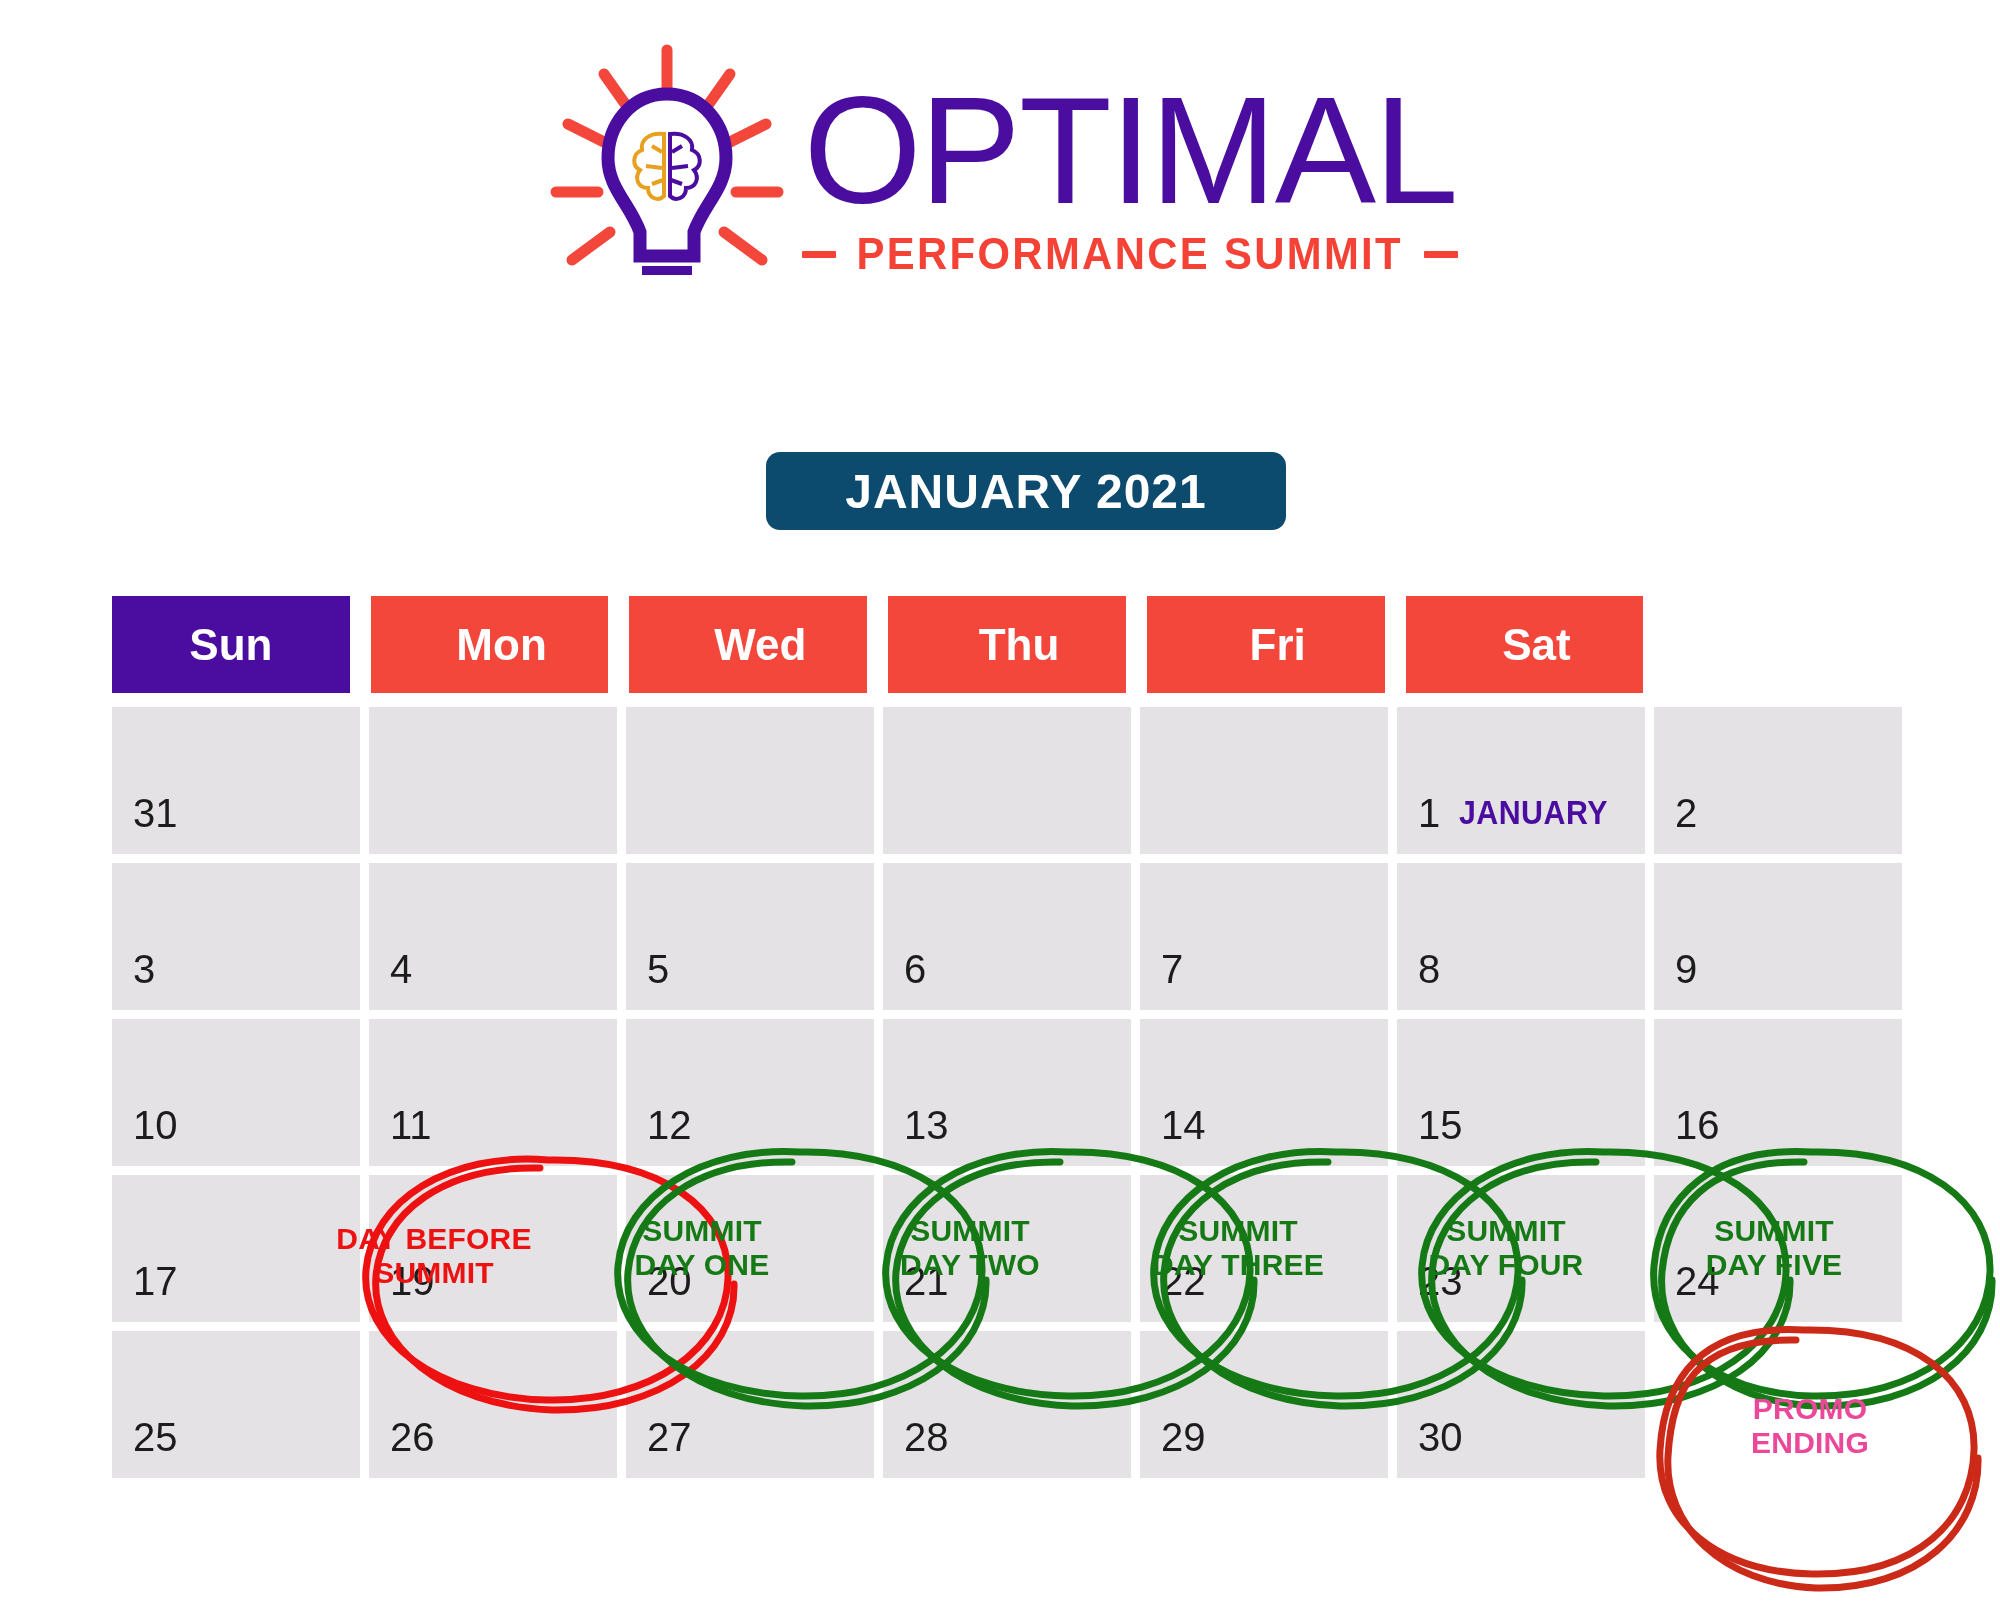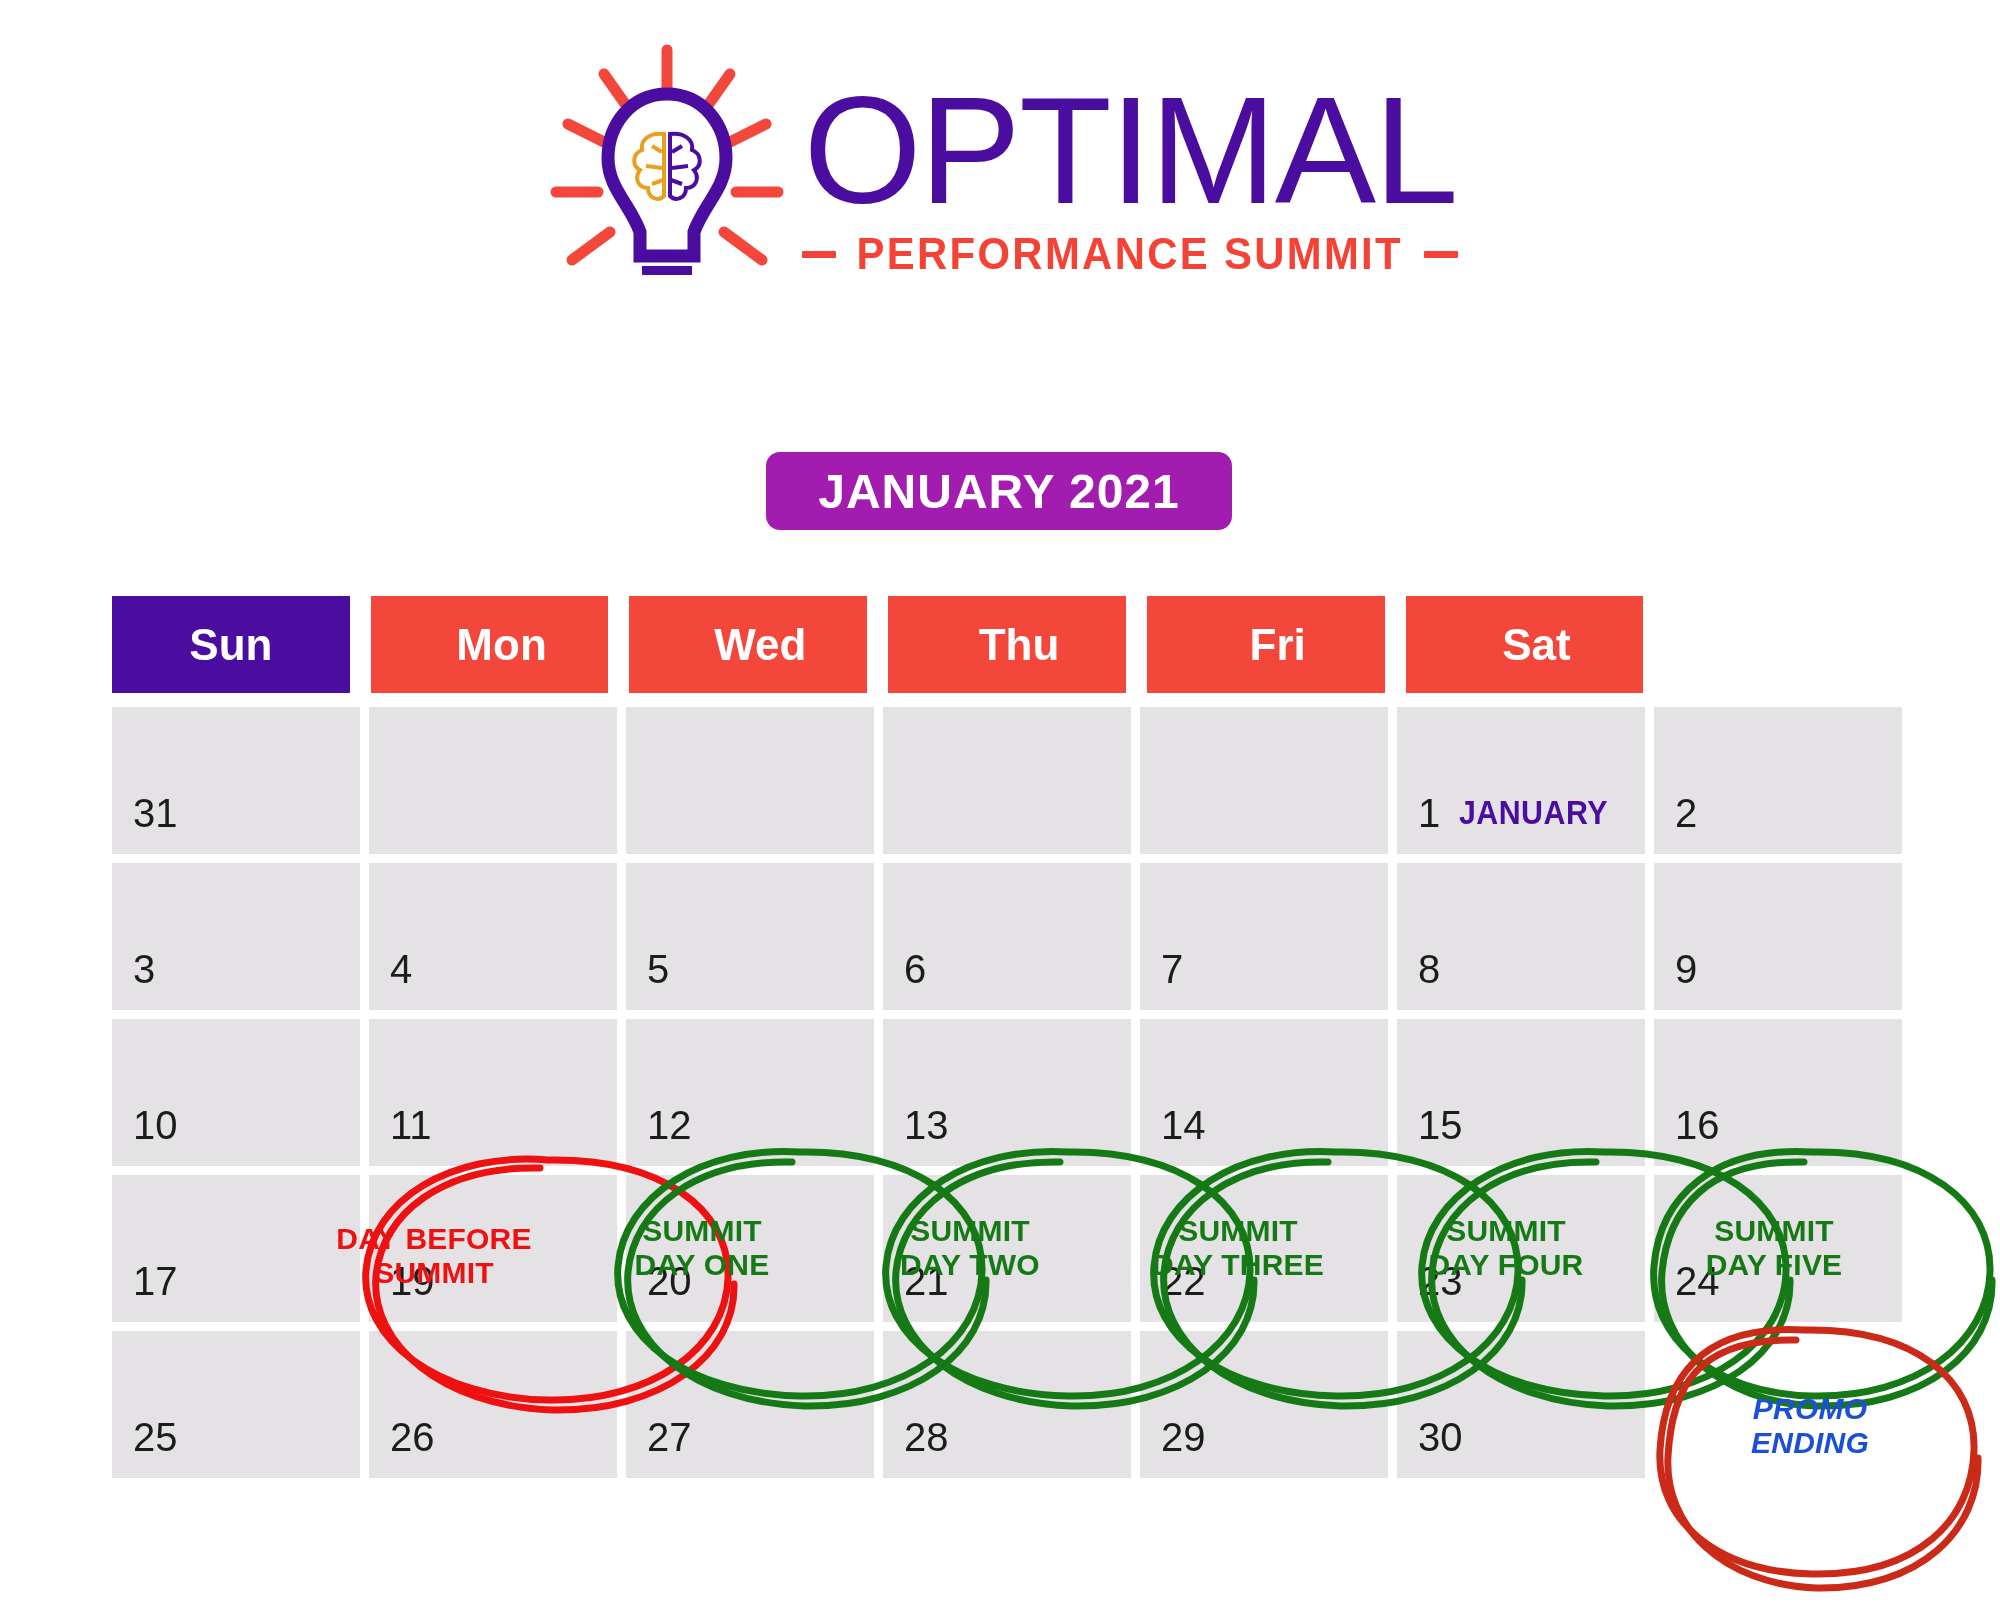--- a/index.html
+++ b/index.html
@@ -27,22 +27,22 @@
   .sub-dash { width: 34px; height: 7px; background: #f44336; border-radius: 1px; }
   #logo-subtitle {
     font-family: "Liberation Sans", sans-serif;
     font-size: 45px; font-weight: bold; color: #f44336;
     letter-spacing: 2.5px; transform: scaleX(0.93); transform-origin: center;
   }
 
   
   #month-banner {
     position: absolute; left: 766px; top: 452px;
-    width: 466px; height: 78px;
-    background: #a21caf; border-radius: 14px;
+    width: 520px; height: 78px;
+    background: #0c4a6e; border-radius: 14px;
     display: flex; align-items: center; justify-content: center;
   }
   #month-label {
     color: #ffffff; font-size: 48px; font-weight: bold; letter-spacing: 1px;
     font-family: "Liberation Sans", sans-serif;
   }
 
   
   #calendar { position: absolute; left: 112px; top: 596px; width: 1790px; }
   #weekday-row { display: grid; grid-template-columns: repeat(7, 1fr); gap: 21px; }
@@ -78,21 +78,21 @@
     width: 2000px; height: 1616px; pointer-events: none;
   }
   .anno-label {
     position: absolute; text-align: center;
     font-size: 30px; font-weight: bold; line-height: 1.12;
     font-family: "Liberation Sans", sans-serif;
     white-space: pre-line; letter-spacing: 0.2px;
   }
   .anno-green { color: #157a15; }
   .anno-red   { color: #ee1111; }
-  .anno-darkred { color: #1d4ed8; font-style: italic; }
+  .anno-darkred { color: #ec4899; }
 </style>
 </head>
 <body>
 
 <div id="page">
 
   <div id="logo-block">
     <svg id="logo-mark" viewBox="0 0 250 250">
       <g stroke="#f4473c" stroke-width="11" stroke-linecap="round">
         <line x1="125" y1="8" x2="125" y2="48"></line>

